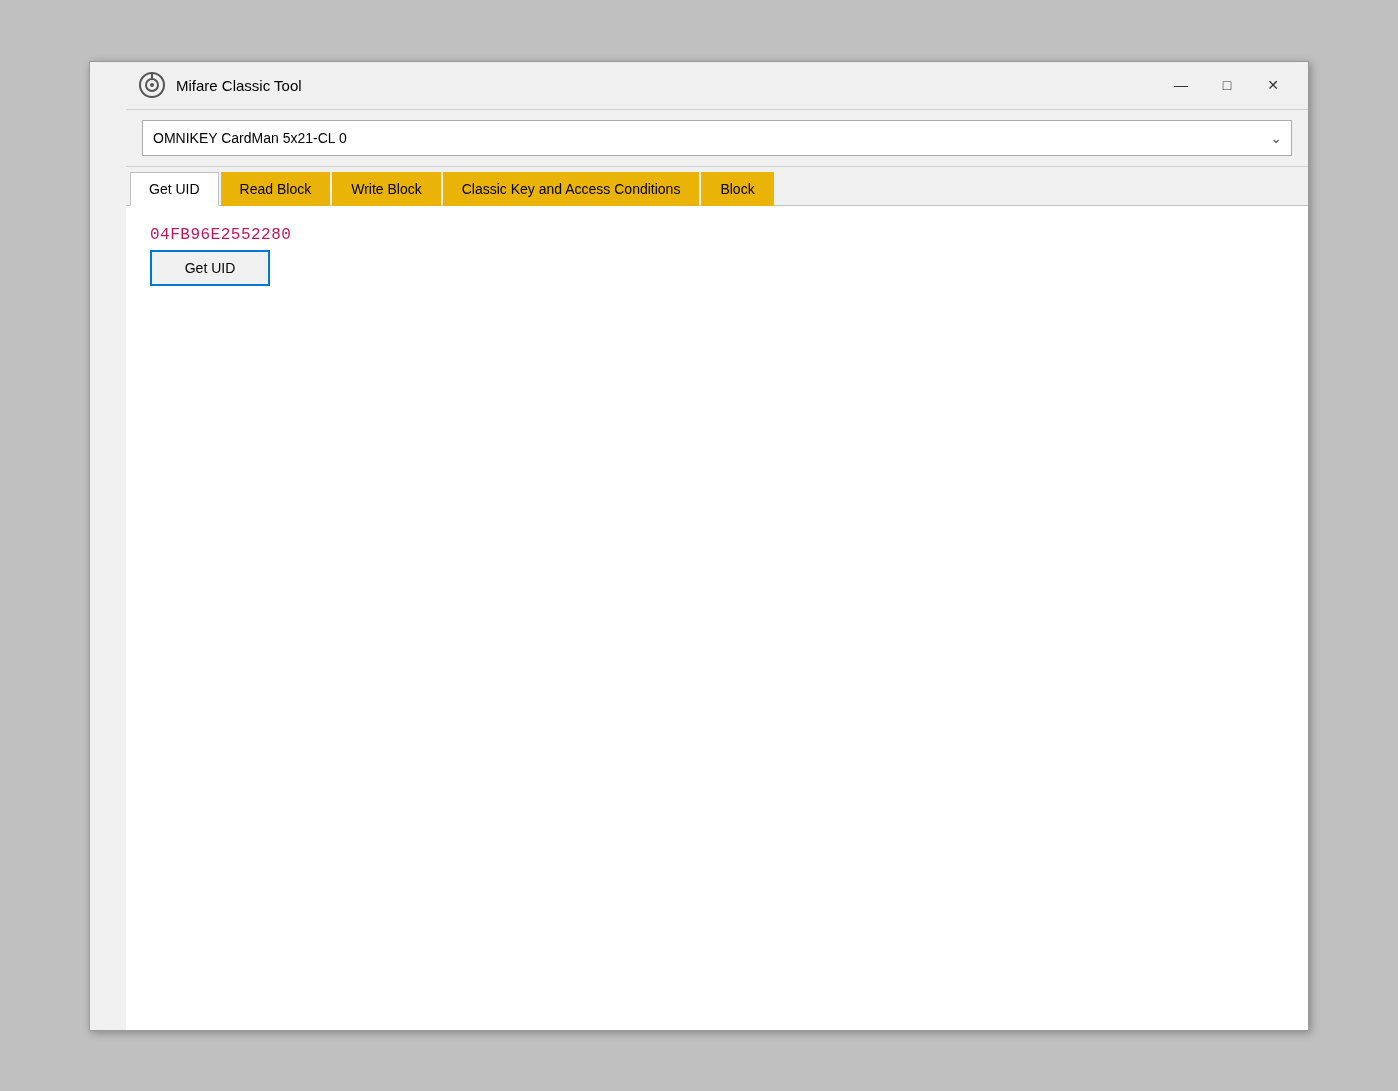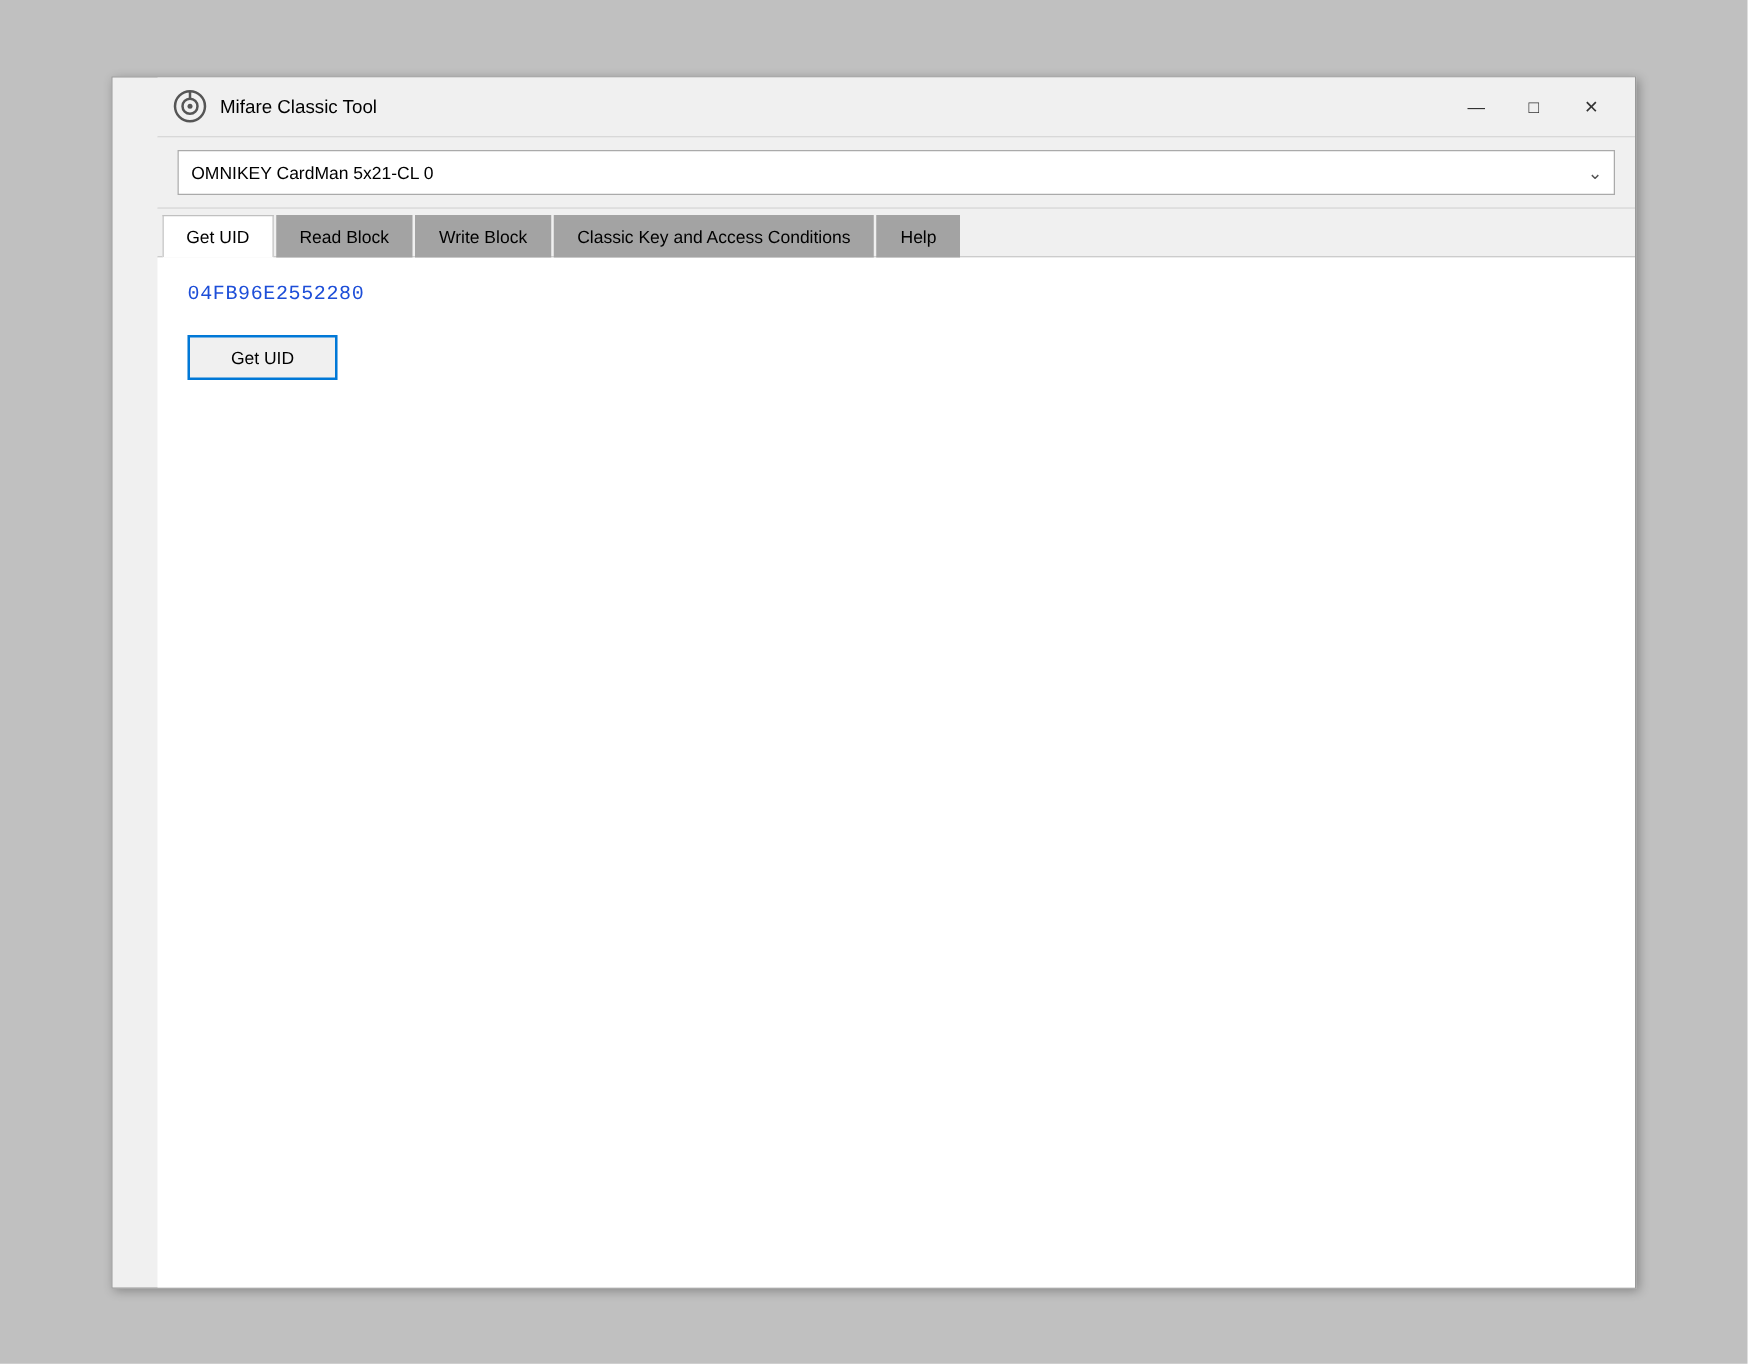--- a/index.html
+++ b/index.html
@@ -114,21 +114,21 @@
       padding: 0 4px;
       padding-top: 4px;
     }
 
     .tab {
       padding: 8px 18px;
       font-size: 14px;
       cursor: pointer;
       border: 1px solid transparent;
       border-bottom: none;
-      background: #a3a3a3;
+      background: #eab308;
       color: #000;
       margin-right: 2px;
       position: relative;
       bottom: -1px;
     }
 
     .tab.active {
       background: #ffffff;
       border: 1px solid #c0c0c0;
       border-bottom: 1px solid #ffffff;
@@ -136,22 +136,22 @@
     }
 
     .content {
       flex: 1;
       background: #ffffff;
       padding: 20px 24px;
     }
 
     .uid-display {
       font-size: 16px;
-      color: #1d4ed8;
-      margin-bottom: 24px;
+      color: #be185d;
+      margin-bottom: 6px;
       font-family: 'Consolas', 'Courier New', monospace;
       letter-spacing: 0.5px;
     }
 
     .get-uid-button {
       padding: 8px 28px;
       font-size: 14px;
       background: #f0f0f0;
       border: 2px solid #0078d7;
       cursor: pointer;
@@ -197,21 +197,21 @@
     <div class="tab">
       <span>Read Block</span>
     </div>
     <div class="tab">
       <span>Write Block</span>
     </div>
     <div class="tab">
       <span>Classic Key and Access Conditions</span>
     </div>
     <div class="tab">
-      <span>Help</span>
+      <span>Block</span>
     </div>
   </div>
 
   <div class="content">
     <div class="uid-display">04FB96E2552280</div>
     <button class="get-uid-button">Get UID</button>
   </div>
 
 </div>
 

